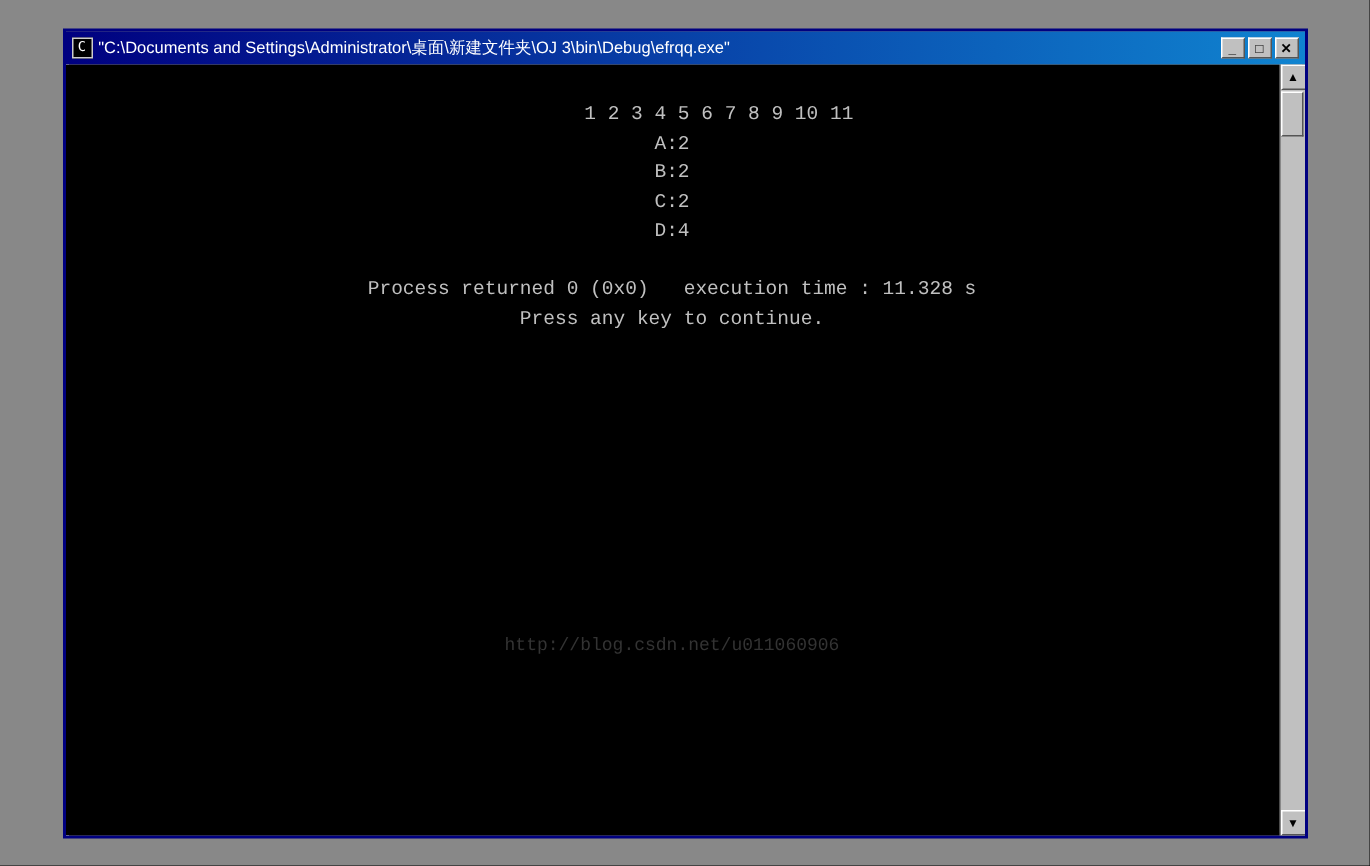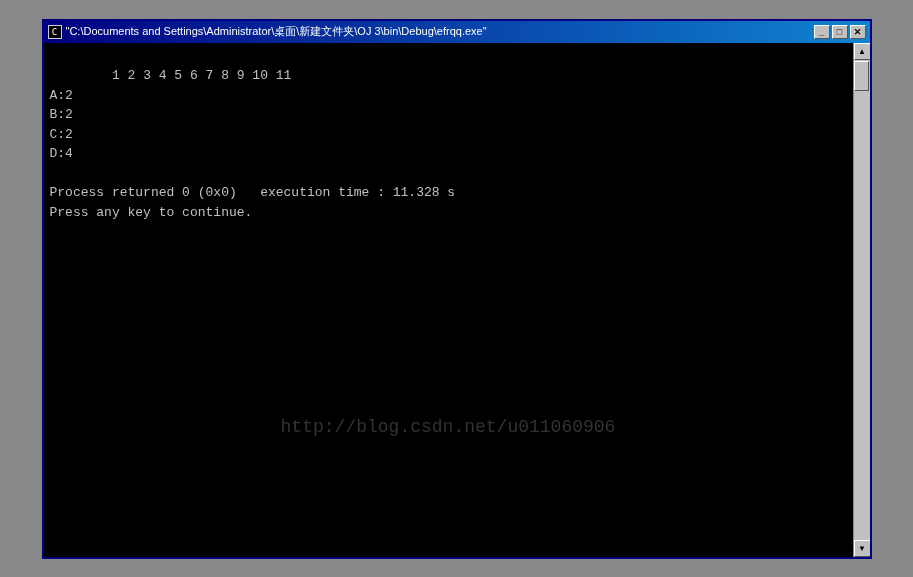--- a/index.html
+++ b/index.html
@@ -89,38 +89,39 @@
       flex: 1;
       overflow: hidden;
     }
 
     .console-area {
       flex: 1;
       background: #000;
       padding: 4px 6px;
       overflow: hidden;
       position: relative;
+      text-align: center;
     }
 
     .console-text {
       color: #c0c0c0;
       font-family: "Courier New", "Lucida Console", monospace;
       font-size: 13px;
       line-height: 1.5;
       white-space: pre;
     }
 
     .watermark {
       position: absolute;
       bottom: 120px;
       left: 50%;
       transform: translateX(-50%);
       color: #333;
       font-family: "Courier New", monospace;
-      font-size: 18px;
+      font-size: 12px;
       white-space: nowrap;
     }
 
     .scrollbar-y {
       width: 17px;
       background: #c0c0c0;
       display: flex;
       flex-direction: column;
       border-left: 1px solid #888;
     }

